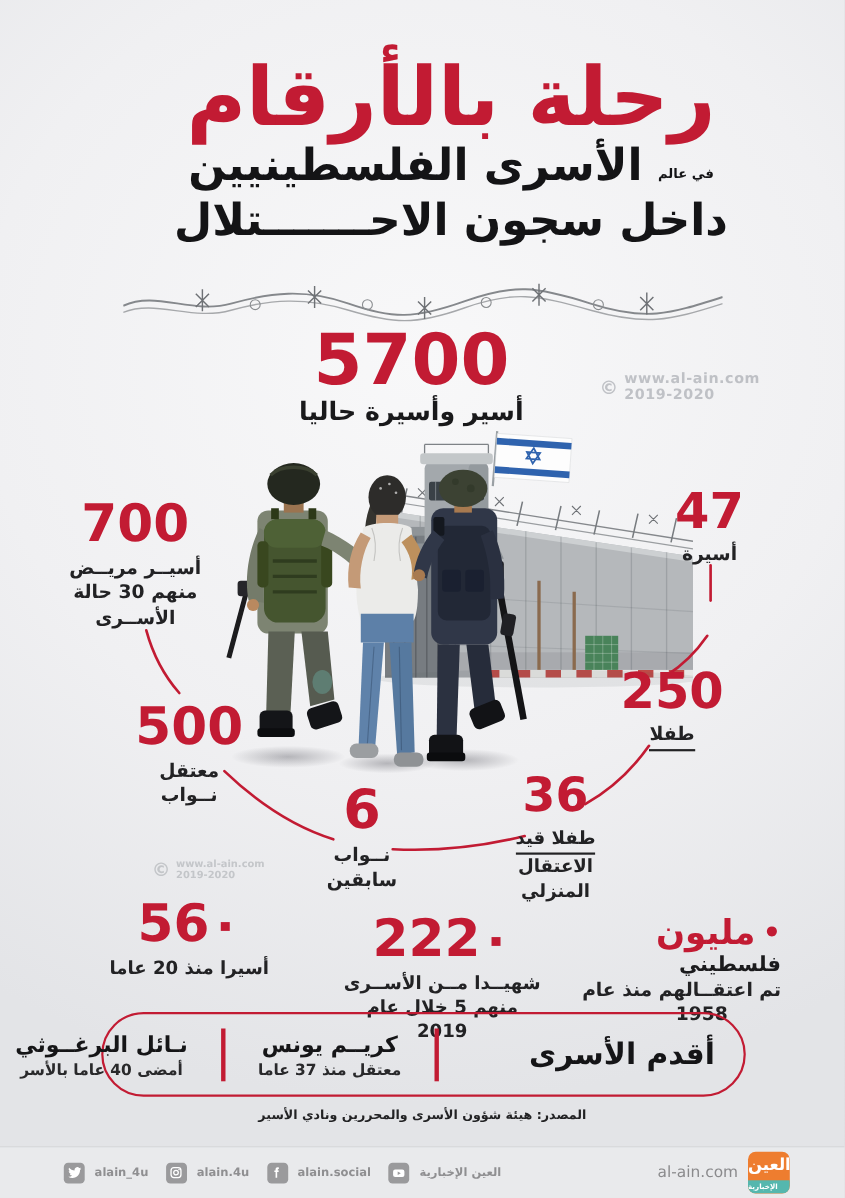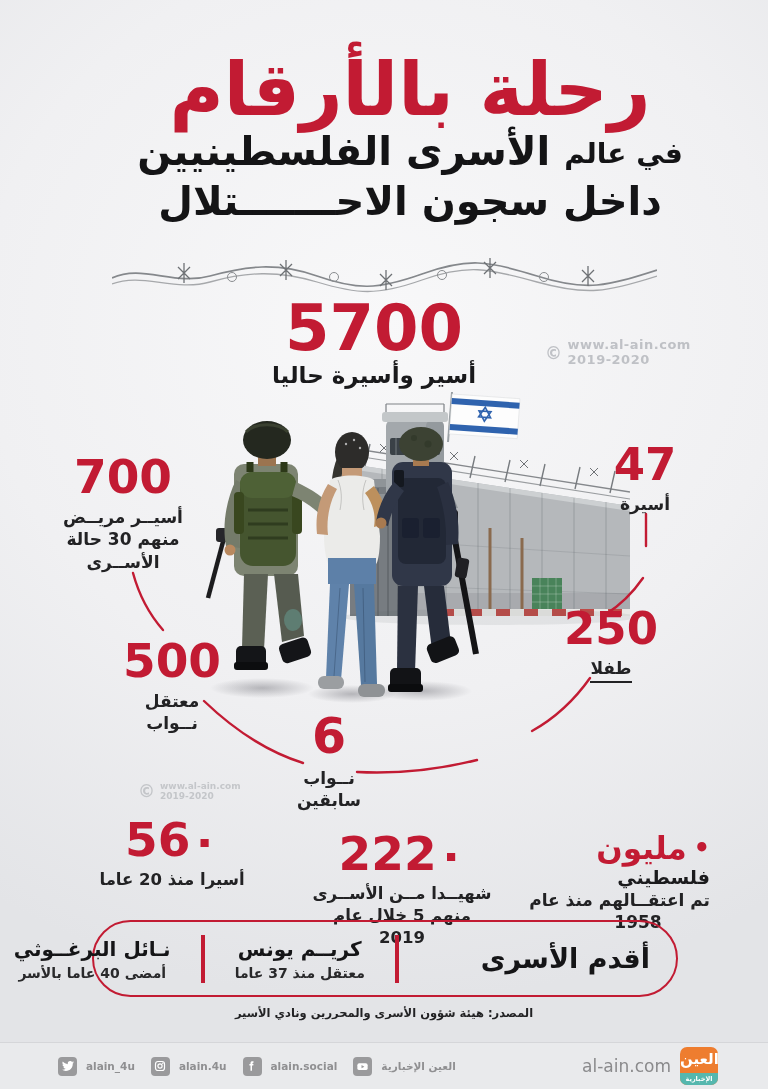--- a/index.html
+++ b/index.html
@@ -7,21 +7,21 @@
     position:relative;width:768px;height:1089px;overflow:hidden;
     margin:0 auto;
     background:radial-gradient(95% 62% at 50% 30%, #f8f8f9 0%, #f0f0f2 55%, #e3e4e7 100%);
     font-family:"DejaVu Sans", sans-serif;color:#1d1d1f;
   }
   .abs{position:absolute;}
   
   #header{top:52px;left:0;right:0;text-align:center;transform:translateX(26px);}
   #header .t1{font-size:74px;line-height:1.0;font-weight:bold;color:#c21b33;letter-spacing:-1px;}
   #header .t2{margin-top:4px;font-size:40px;font-weight:bold;color:#141416;line-height:1.05;}
-  #header .t2 .small{font-size:28px;font-weight:bold;vertical-align:2px;}
+  #header .t2 .small{font-size:12px;font-weight:bold;vertical-align:2px;}
   #header .t3{margin-top:6px;font-size:40px;font-weight:bold;color:#141416;}
   
   #hero{top:296px;left:0;width:768px;text-align:center;transform:translateX(-10px);}
   #hero .num{font-size:64px;font-weight:bold;color:#c21b33;line-height:1;}
   #hero .lbl{font-size:23px;font-weight:bold;color:#19191b;margin-top:2px;}
   
   .wm{color:rgba(148,152,158,.55);font-weight:bold;display:flex;align-items:center;gap:5px;}
   .wm .sym{font-size:17px;}
   .wm .lines{line-height:1.15;text-align:left;}
   #wm-top{top:338px;left:545px;font-size:13px;letter-spacing:.5px;}
@@ -56,25 +56,25 @@
   #source{top:1006px;left:0;width:768px;text-align:center;font-size:11.5px;font-weight:bold;color:#222224;z-index:3;}
   
   #footer{left:0;bottom:0;width:768px;height:47px;background:#e9eaec;border-top:1px solid #d5d6d9;
           display:flex;align-items:center;box-sizing:border-box;z-index:4;}
   .social{display:flex;align-items:center;gap:16px;padding-left:58px;}
   .schip{display:flex;align-items:center;gap:9px;}
   .sicon{width:19px;height:19px;border-radius:4px;background:#9a9a9c;display:flex;align-items:center;justify-content:center;flex:none;}
   .sicon svg{display:block;}
   .handle{font-size:10.5px;color:#8f8f91;font-weight:bold;}
   .brand{margin-left:auto;display:flex;align-items:center;gap:9px;padding-right:50px;}
-  .site{font-size:17px;color:#8a8a8c;}
+  .site{font-size:14px;color:#8a8a8c;}
   .logo{width:38px;height:38px;border-radius:7px;background:#ee7d2f;position:relative;overflow:hidden;flex:none;}
   .logo .ltop{position:absolute;top:3px;left:0;right:0;text-align:center;color:#fff;font-weight:bold;font-size:15px;}
   .logo .lband{position:absolute;bottom:0;left:0;right:0;height:12px;background:#55b7ae;color:#fff;
-               font-size:6.5px;text-align:center;line-height:12px;font-weight:bold;}
+               font-size:6.5px;line-height:12px;font-weight:bold;}
   svg.layer{position:absolute;pointer-events:none;}
 </style>
 </head>
 <body>
 
 <div class="poster">
 
   <div class="abs" id="header" dir="rtl">
     <div class="t1">رحلة بالأرقام</div>
     <div class="t2">
@@ -283,20 +283,28 @@
   </div>
 
   <div class="stat" id="stat-deputies">
     <div class="num">6</div>
     <div class="lbl" dir="rtl">
       <span>نــواب</span><br>
       <span>سابقين</span>
     </div>
   </div>
 
+  <div class="stat" id="stat-house">
+    <div class="num">36</div>
+    <div class="lbl" dir="rtl">
+      <span class="underln">طفلا قيد</span><br>
+      <span>الاعتقال</span><br>
+      <span>المنزلي</span>
+    </div>
+  </div>
 
   <div class="stat" id="stat-twenty">
     <div class="num" dir="ltr">56٠</div>
     <div class="lbl" dir="rtl"><span>أسيرا منذ 20 عاما</span></div>
   </div>
 
   <div class="stat" id="stat-martyrs">
     <div class="num" dir="ltr">222٠</div>
     <div class="lbl" dir="rtl">
       <span>شهيــدا مــن الأســرى</span><br>

